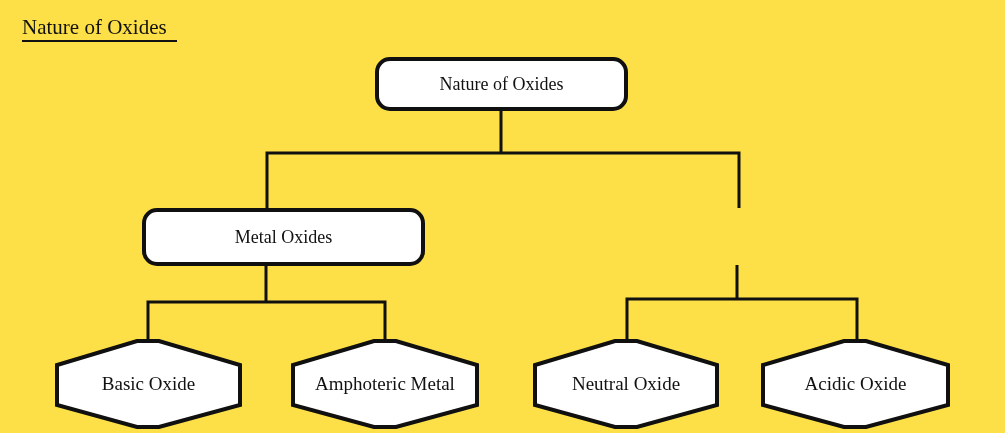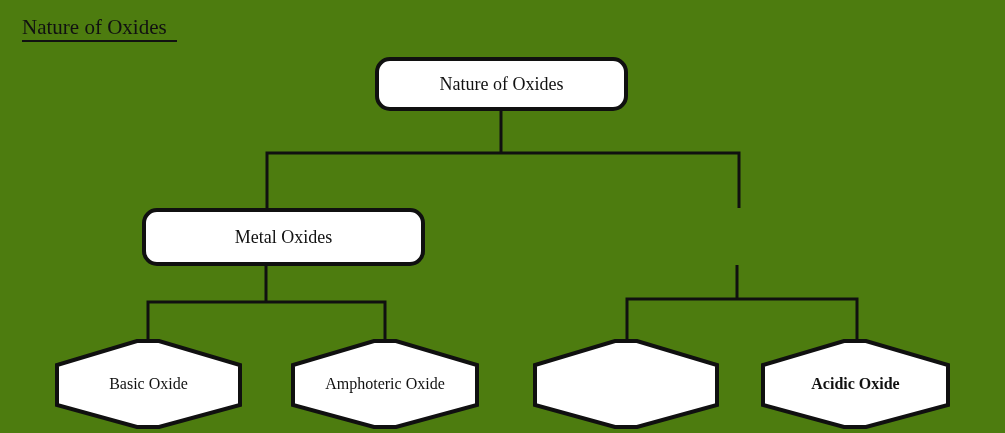--- a/index.html
+++ b/index.html
@@ -4,21 +4,21 @@
 <style>
   html, body {
     margin: 0;
     padding: 0;
     background: #ffffff;
   }
   #stage {
     position: relative;
     width: 1005px;
     height: 433px;
-    background: #4d7c0f;
+    background: #fde047;
     font-family: "Liberation Serif", "DejaVu Serif", serif;
     color: #111111;
     overflow: hidden;
   }
   #wires {
     position: absolute;
     left: 0;
     top: 0;
     width: 1005px;
     height: 433px;
@@ -47,27 +47,27 @@
     white-space: nowrap;
   }
   .root-box   { left: 375px; top: 57px;  width: 253px; height: 54px; }
   .metal-box  { left: 142px; top: 208px; width: 283px; height: 58px; }
   .nonmetal-box { left: 596px; top: 208px; width: 284px; height: 58px; }
   .leaf-label {
     position: absolute;
     display: flex;
     align-items: center;
     justify-content: center;
-    font-size: 16px;
+    font-size: 19px;
     white-space: nowrap;
   }
   .leaf-basic    { left: 57px;  top: 363px; width: 183px; height: 42px; }
   .leaf-ampho    { left: 293px; top: 363px; width: 184px; height: 42px; }
   .leaf-neutral  { left: 535px; top: 363px; width: 182px; height: 42px; }
-  .leaf-acidic   { left: 763px; top: 363px; width: 185px; height: 42px; font-weight: bold; }
+  .leaf-acidic   { left: 763px; top: 363px; width: 185px; height: 42px; }
 </style>
 </head>
 <body>
 
 <div id="stage">
 
   <svg id="wires" viewBox="0 0 1005 433" xmlns="http://www.w3.org/2000/svg">
 
     <path d="M501 110 V153 M267 208 V153 H739 V208" fill="none" stroke="#101010" stroke-width="3"></path>
 
@@ -88,19 +88,22 @@
   </div>
 
   <div class="node-box metal-box">
     <span>Metal Oxides</span>
   </div>
 
   <div class="leaf-label leaf-basic">
     <span>Basic Oxide</span>
   </div>
   <div class="leaf-label leaf-ampho">
-    <span>Amphoteric Oxide</span>
+    <span>Amphoteric Metal</span>
+  </div>
+  <div class="leaf-label leaf-neutral">
+    <span>Neutral Oxide</span>
   </div>
   <div class="leaf-label leaf-acidic">
     <span>Acidic Oxide</span>
   </div>
 
 </div>
 
 </body></html>

